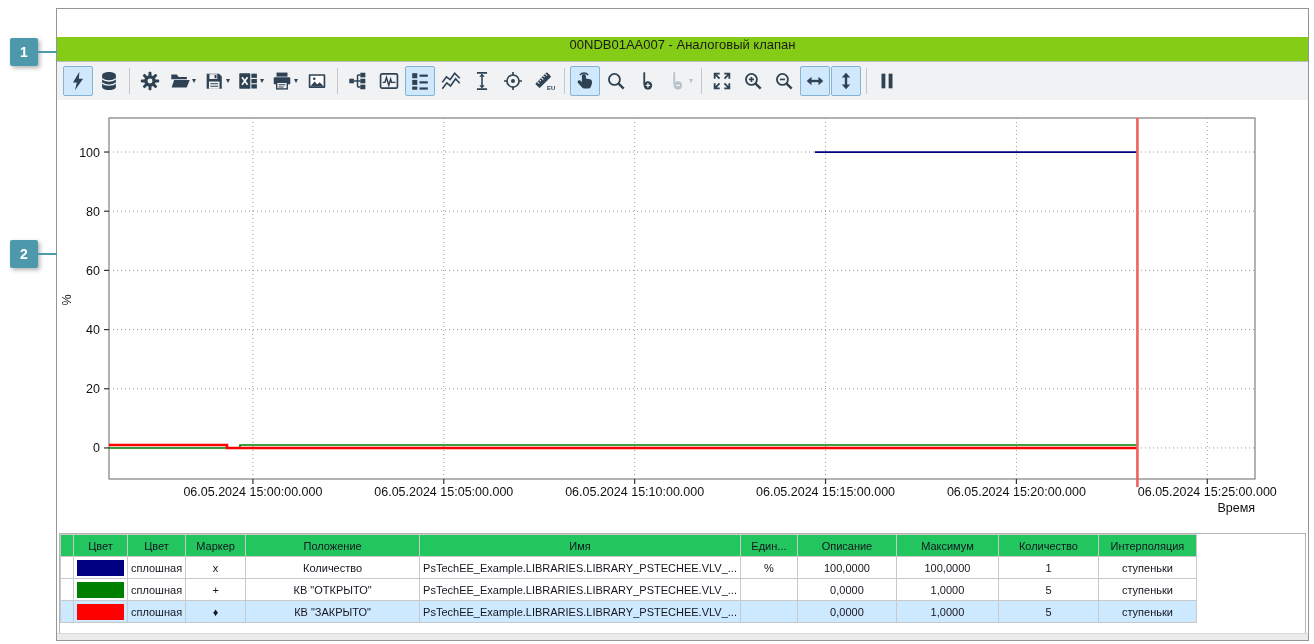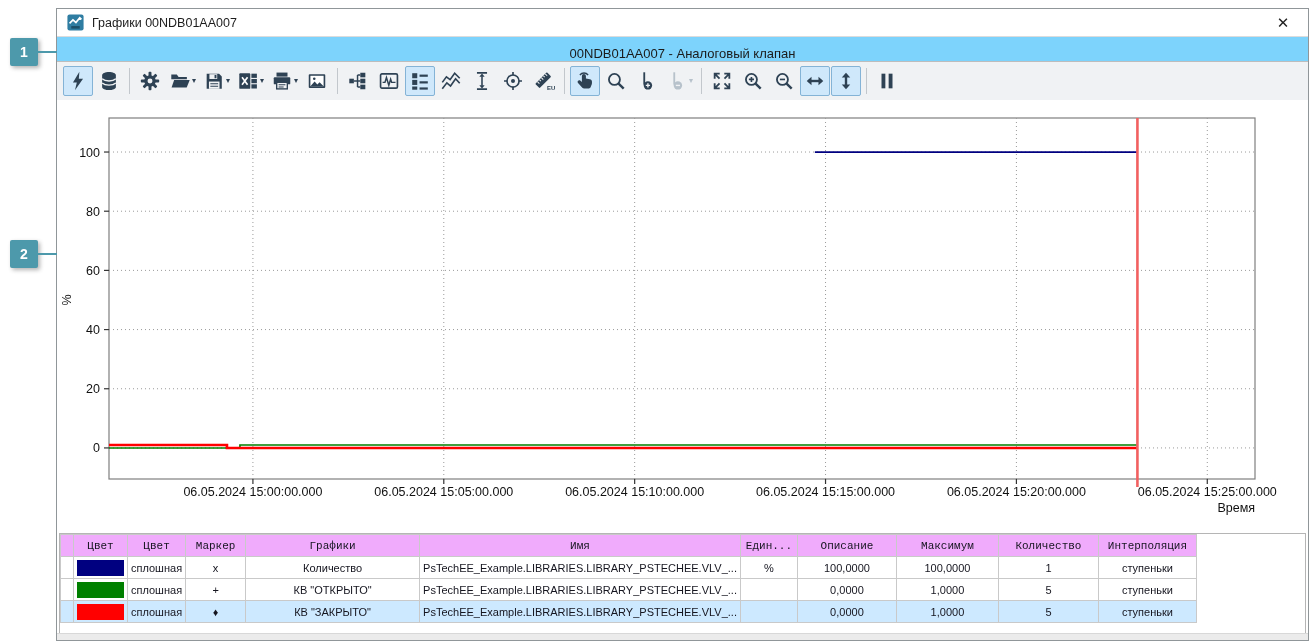--- a/index.html
+++ b/index.html
@@ -15,22 +15,22 @@
   
   .window { position:absolute; left:56px; top:8px; width:1253px; height:633px;
             background:#fff; border:1px solid #909699; }
   .titlebar { position:absolute; left:0; top:0; width:100%; height:28px; background:#fff;
               border-bottom:1px solid #dcdcdc; display:flex; align-items:center; padding:0 10px; }
   .titlebar .app-ico { width:17px; height:17px; margin-right:8px; flex:0 0 auto; }
   .titlebar .ttl { font-size:12.5px; color:#1c1c1c; }
   .close-btn { margin-left:auto; width:30px; height:24px; display:flex; align-items:center;
                justify-content:center; font-size:15px; color:#222; cursor:default; }
 
-  .tag-header { position:absolute; left:0; top:28px; width:100%; height:25px; background:#7dd3fc;
-                border-bottom:1px solid #bdbdbd; display:flex; align-items:flex-end; justify-content:center;
+  .tag-header { position:absolute; left:0; top:28px; width:100%; height:25px; background:#84cc16;
+                border-bottom:1px solid #bdbdbd; display:flex; align-items:flex-start; justify-content:center;
                 font-size:13px; color:#1b1b1b; }
 
   
   .toolbar { position:absolute; left:0; top:53px; width:100%; height:38px; background:#f0f2f4;
              display:flex; align-items:center; padding-left:6px; }
   .tb-btn { height:30px; min-width:30px; padding:0 2px; display:flex; align-items:center; justify-content:center;
             border:1px solid transparent; border-radius:2px; color:#2e4254; margin-right:1px; }
   .tb-btn svg { width:22px; height:22px; display:block; }
   .tb-btn.selected { background:#cfe8fb; border-color:#84b3d6; }
   .tb-btn.disabled { color:#b7c2cb; }
@@ -41,49 +41,40 @@
   
   .chart-panel { position:absolute; left:0; top:91px; width:1251px; height:432px; background:#fff; }
   .chart-panel svg text { font-family:"Liberation Sans", sans-serif; fill:#111; }
 
   
   .legend-panel { position:absolute; left:2px; top:524px; width:1247px; height:101px;
                   background:#fff; border:1px solid #b5b5b5; overflow:hidden; }
   table.legend { border-collapse:collapse; table-layout:fixed; font-size:11px; color:#15151f; }
   table.legend th, table.legend td { border:1px solid #c9c9c9; height:22px; padding:0 3px;
                   text-align:center; overflow:hidden; white-space:nowrap; font-weight:normal; }
-  table.legend th { background:#f0abfc;font-family:Liberation Mono, monospace; }
+  table.legend th { background:#22c55e; }
   table.legend td.name-cell { text-align:left; }
   table.legend tr.selected td { background:#cde9ff; }
   .swatch { width:100%; height:16px; margin:0 auto; }
 
   .window-footer { position:absolute; left:0; bottom:0; width:100%; height:7px;
                    background:#ebebeb; border-top:1px solid #d8d8d8; }
 </style>
 </head>
 <body>
 
 <div id="stage">
 
   <div class="callout" style="left:10px; top:38px;">1</div>
   <div class="callout-line" style="left:38px; top:51px; width:19px;"></div>
   <div class="callout" style="left:10px; top:240px;">2</div>
   <div class="callout-line" style="left:38px; top:253px; width:19px;"></div>
 
   <div class="window">
 
-    <div class="titlebar">
-      <svg class="app-ico" viewBox="0 0 20 20">
-        <rect x="0.5" y="0.5" width="19" height="19" rx="2.5" fill="#2f7da2"></rect>
-        <path d="M3 11 l4-4 3.5 3 4.5-5.5 2 1.8" stroke="#ffffff" stroke-width="2" fill="none"></path>
-        <rect x="5" y="14.2" width="10" height="3" fill="#1c4f68"></rect>
-      </svg>
-      <span class="ttl">Графики 00NDB01AA007</span>
-      <span class="close-btn">✕</span>
-    </div>
 
     <div class="tag-header">
       <span>00NDB01AA007 - Аналоговый клапан</span>
     </div>
 
     <div class="toolbar">
         <div class="tb-btn selected">
           <svg viewBox="0 0 24 24">
             <path d="M13.5 2 L6.5 13.5 h4.2 L8.7 22 L17.5 9.5 h-4.6 Z" fill="currentColor"></path>
           </svg>
@@ -348,21 +339,21 @@
           <col style="width:102px">
             <col style="width:100px">
             <col style="width:98px">
         </colgroup>
         <thead>
             <tr id="legend-head">
               <th></th>
               <th>Цвет</th>
               <th>Цвет</th>
               <th>Маркер</th>
-              <th>Графики</th>
+              <th>Положение</th>
               <th>Имя</th>
               <th>Един...</th>
               <th>Описание</th>
               <th>Максимум</th>
               <th>Количество</th>
               <th>Интерполяция</th>
             </tr>
           </thead>
         <tbody id="legend-body">
             <tr>

